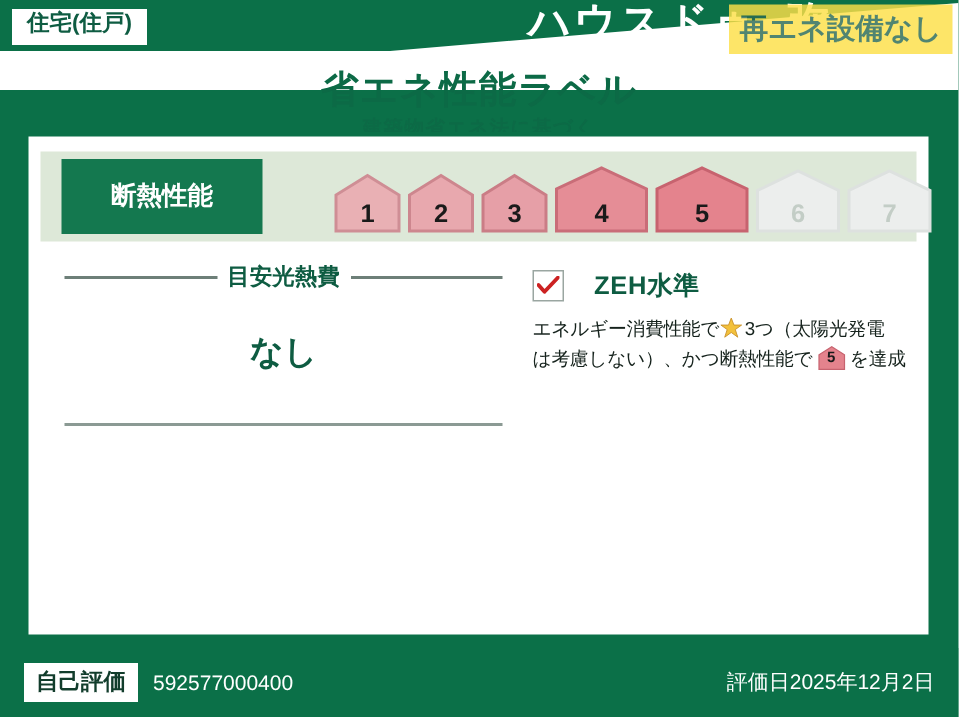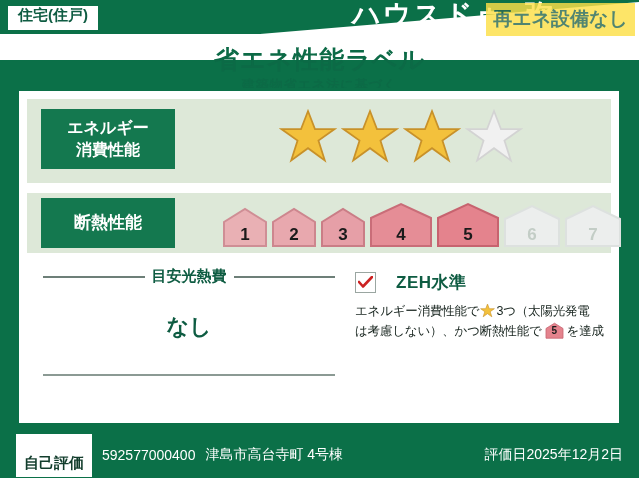--- a/index.html
+++ b/index.html
@@ -122,21 +122,21 @@
     position:absolute;left:0;bottom:0;width:639px;height:46px;
     background:#0b7048;z-index:6;
     display:flex;align-items:center;
   }
   #footer-inner{
     width:100%;display:flex;align-items:center;
     padding:0 16px;box-sizing:border-box;
   }
   #self-eval{
     background:#ffffff;color:#123d2c;font-size:15px;font-weight:bold;
-    padding:20px 8px 4px 8px;margin-right:10px;white-space:nowrap;
+    padding:3px 8px 4px 8px;margin-right:10px;white-space:nowrap;
   }
   #footer-id,#footer-addr{color:#ffffff;font-size:14px;white-space:nowrap;}
   #footer-id{margin-right:10px;}
   #footer-date{margin-left:auto;color:#ffffff;font-size:14px;white-space:nowrap;}
 </style>
 </head>
 <body>
 
 <svg id="white-swoosh" viewBox="0 0 639 60" preserveAspectRatio="none">
   <path d="M0,34 L260,34 L639,2 L639,60 L0,60 Z" fill="#ffffff"></path>
@@ -147,43 +147,20 @@
 <div id="house-tag">住宅(住戸)</div>
 <div id="renew-tag">再エネ設備なし</div>
 
 <div id="title-block">
   <div id="title-main">省エネ性能ラベル</div>
   <div id="title-sub">建築物省エネ法に基づく</div>
 </div>
 
 <div id="panel">
 
-  <div class="perf-row" id="row-energy">
-    <div class="perf-label">
-      <span>
-        <span>エネルギー</span><br>
-        <span>消費性能</span>
-      </span>
-    </div>
-
-    <div id="stars">
-      <svg class="star" viewBox="0 0 100 100">
-        <polygon points="50,7 62,38 96,38 68,58 79,92 50,71 21,92 32,58 4,38 38,38" fill="#f3c13c" stroke="#c8912a" stroke-width="3"></polygon>
-      </svg>
-      <svg class="star" viewBox="0 0 100 100">
-        <polygon points="50,7 62,38 96,38 68,58 79,92 50,71 21,92 32,58 4,38 38,38" fill="#f3c13c" stroke="#c8912a" stroke-width="3"></polygon>
-      </svg>
-      <svg class="star" viewBox="0 0 100 100">
-        <polygon points="50,7 62,38 96,38 68,58 79,92 50,71 21,92 32,58 4,38 38,38" fill="#f3c13c" stroke="#c8912a" stroke-width="3"></polygon>
-      </svg>
-      <svg class="star" viewBox="0 0 100 100">
-        <polygon points="50,7 62,38 96,38 68,58 79,92 50,71 21,92 32,58 4,38 38,38" fill="#f1f1f1" stroke="#d3d3d3" stroke-width="3"></polygon>
-      </svg>
-    </div>
-  </div>
 
   <div class="perf-row" id="row-insul">
     <div class="perf-label">断熱性能</div>
 
     <div id="grades">
       <div class="grade">
         <svg width="46" height="42" viewBox="0 0 46 42">
             <path d="M2,40 L2,16 L23,3 L44,16 L44,40 Z" fill="#e9b0b4" stroke="#cf8e95" stroke-width="2"></path>
           </svg>
         <span class="g-num">1</span>
@@ -257,16 +234,15 @@
       </div>
     </div>
 
   </div>
 </div>
 
 <div id="footer">
   <div id="footer-inner">
     <span id="self-eval">自己評価</span>
     <span id="footer-id">592577000400</span>
-    <span id="footer-addr">津島市高台寺町 4号棟</span>
     <span id="footer-date">評価日2025年12月2日</span>
   </div>
 </div>
 
 </body></html>

